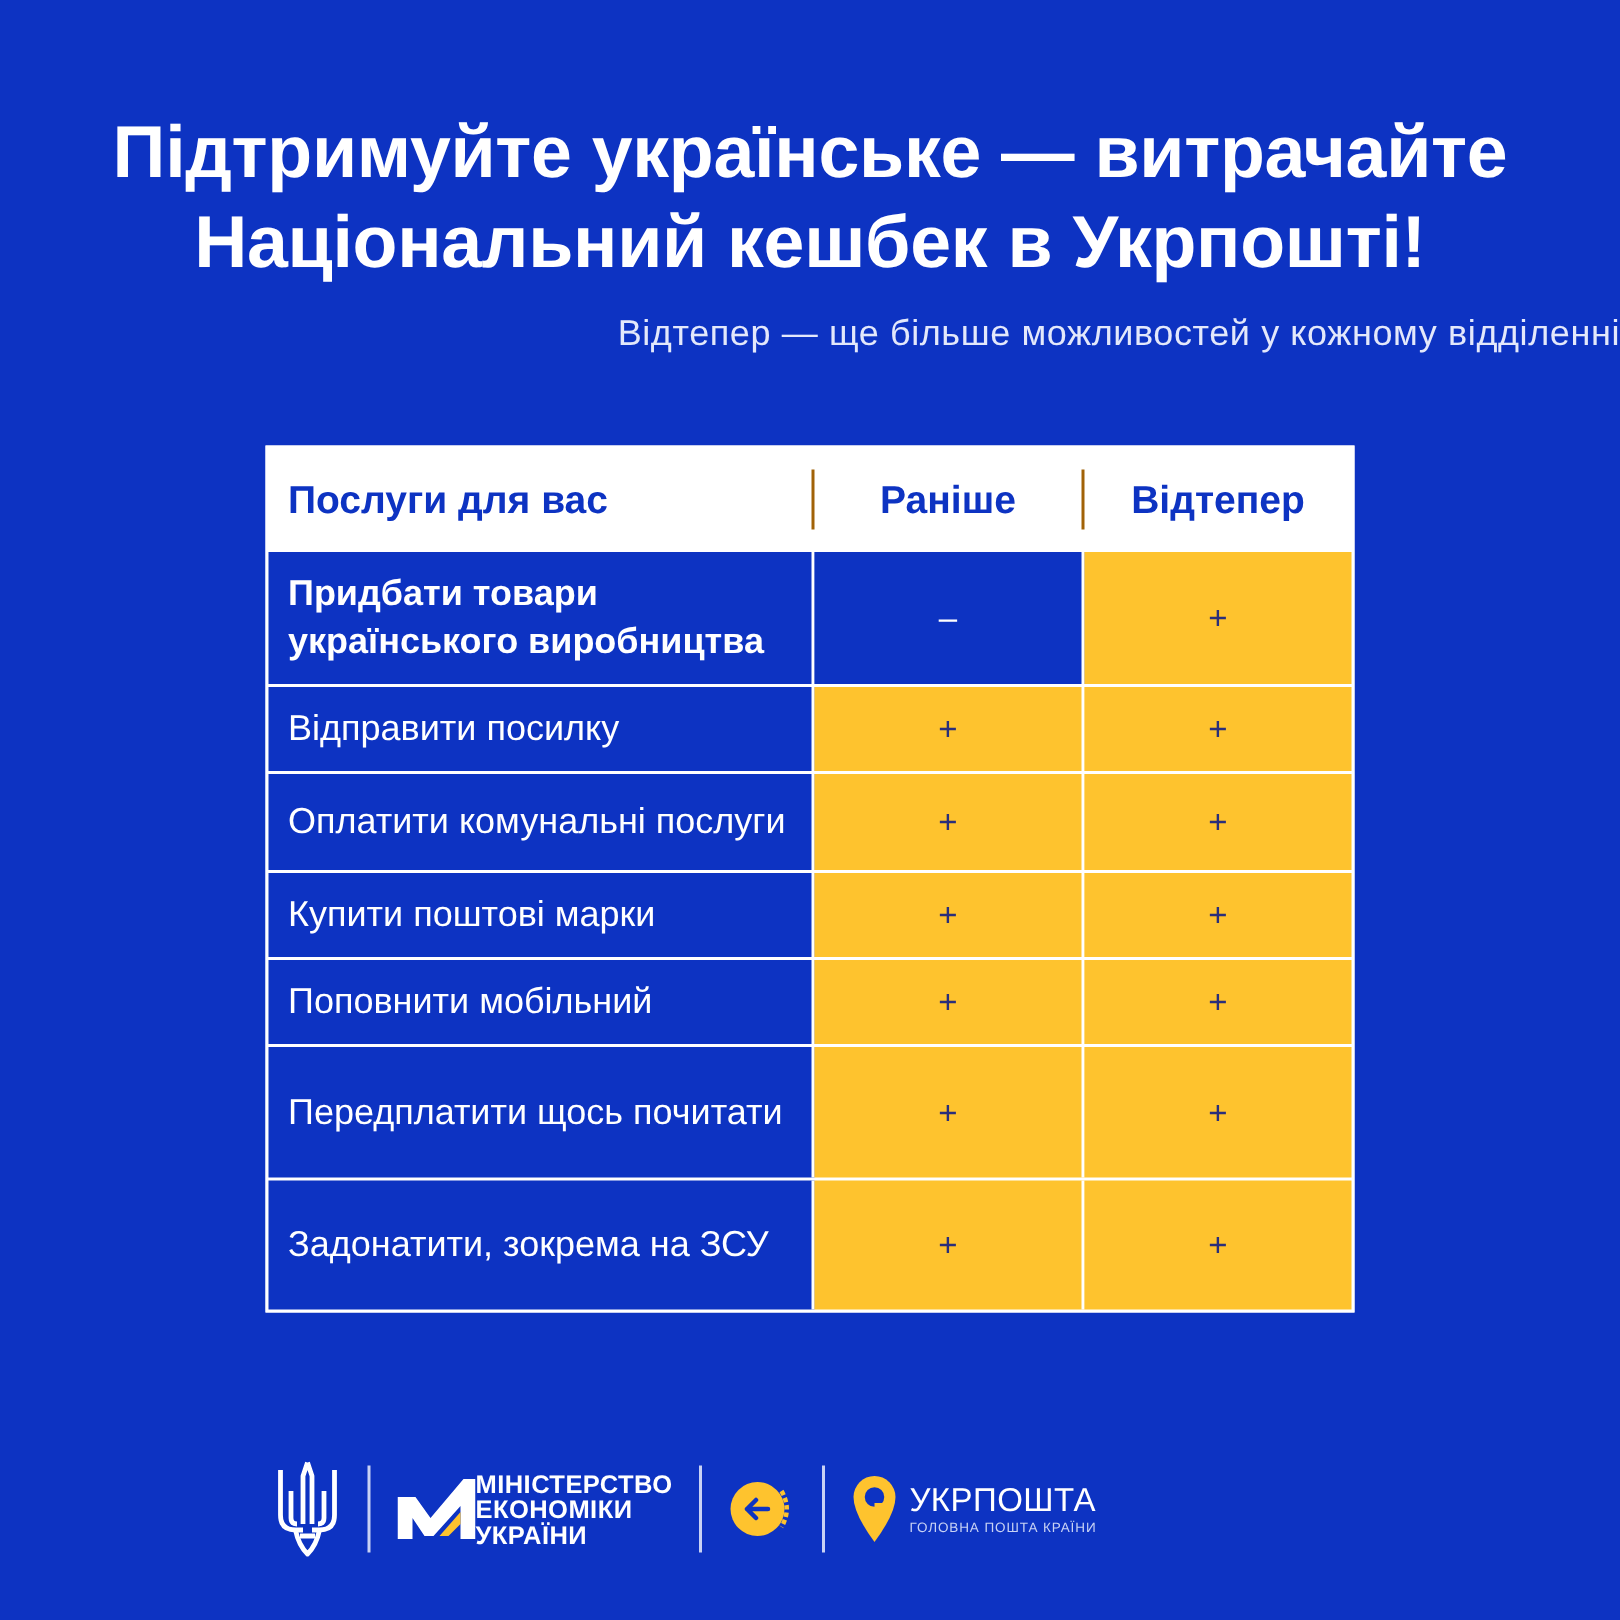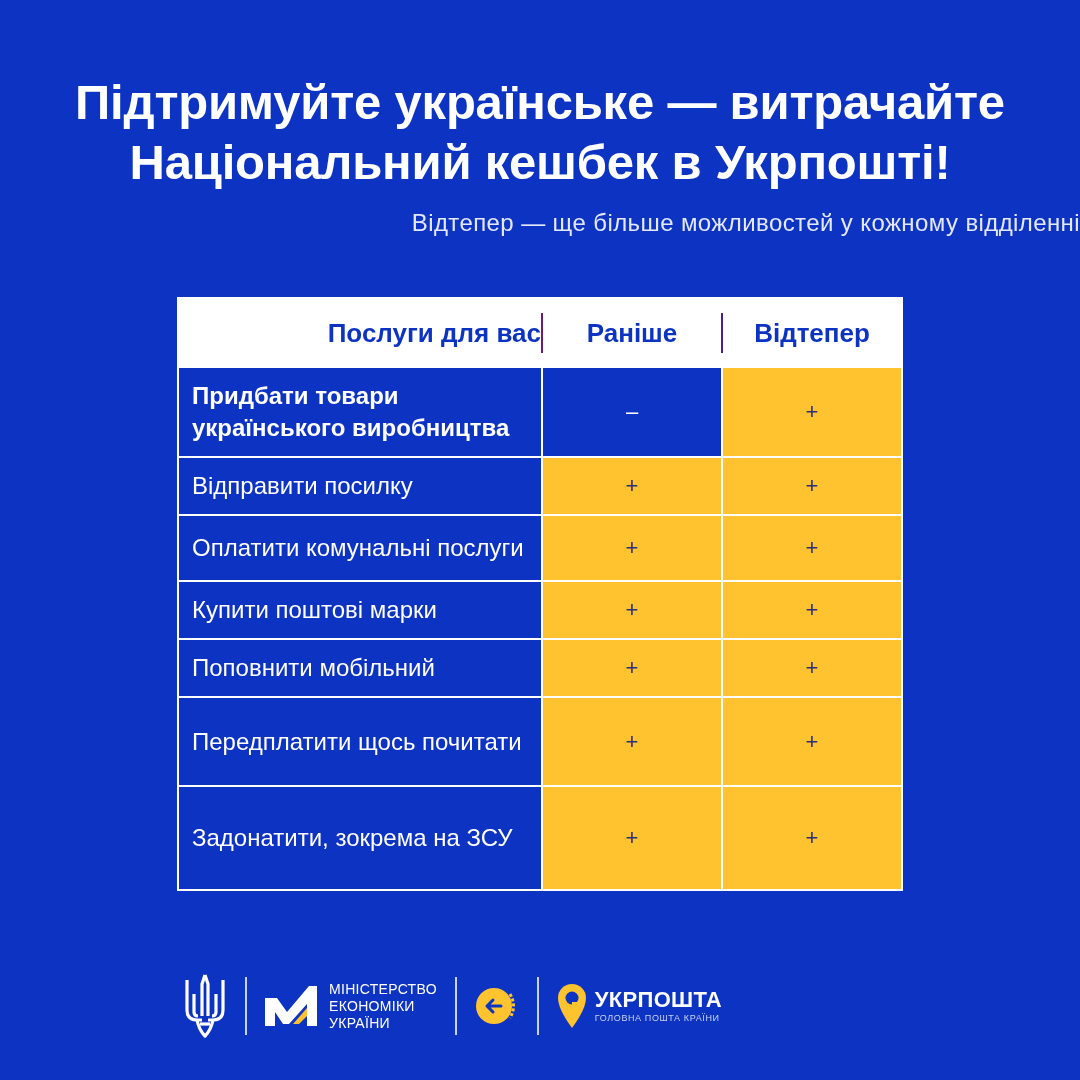--- a/index.html
+++ b/index.html
@@ -21,47 +21,47 @@
     letter-spacing: 0.4px;
   }
   .table {
     position: absolute; left: 177px; top: 297px; width: 726px;
     border: 2px solid #ffffff; background: #ffffff;
   }
   .hdr {
     display: flex; height: 67px; background: #ffffff; align-items: center;
   }
   .hdr .c { color: #0d33c2; font-weight: 700; font-size: 26px; height: 40px; line-height: 40px; }
-  .hdr .c1 { width: 364px; padding-left: 13px; border-right: 2px solid #701a75; text-align: right; }
-  .hdr .c2 { width: 180px; text-align: center; border-right: 2px solid #4c1d95; }
+  .hdr .c1 { width: 364px; padding-left: 13px; border-right: 2px solid #a16207; }
+  .hdr .c2 { width: 180px; text-align: center; border-right: 2px solid #a16207; }
   .hdr .c3 { flex: 1; text-align: center; }
   .row { display: flex; border-top: 2px solid #ffffff; }
   .row .cell { display: flex; align-items: center; }
   .row .c1 {
     width: 364px; background: #0d33c2; color: #fff; font-size: 24px; line-height: 32px;
     padding-left: 13px; padding-right: 10px; border-right: 2px solid #ffffff;
   }
   .row .c1.bold { font-weight: 700; }
   .row .c2, .row .c3 {
     justify-content: center; font-size: 22px; color: #2a2f7a; font-weight: 400;
   }
   .row .c2 { width: 180px; border-right: 2px solid #ffffff; }
   .row .c3 { flex: 1; }
   .yellow { background: #fec32e; }
   .blue { background: #0d33c2; color: #fff !important; }
   .footer {
     position: absolute; left: 183px; top: 966px; height: 80px; width: 720px;
     display: flex; align-items: center;
   }
   .vdiv { width: 2px; height: 58px; background: #c8d2f4; margin: 0 18px; }
-  .logo-text-min { font-size: 14px; font-weight: 400; line-height: 17px; letter-spacing: 0.3px; margin-left: 12px; }
+  .logo-text-min { font-size: 17px; font-weight: 700; line-height: 17px; letter-spacing: 0.3px; margin-left: 0; }
   .cash-text { margin-left: 8px; }
   .cash-small { font-size: 17px; font-weight: 700; line-height: 18px; }
   .cash-big { font-size: 30px; font-weight: 700; line-height: 28px; letter-spacing: 0.5px; }
-  .post-big { font-size: 22px; font-weight: 700; line-height: 24px; letter-spacing: 0.3px; }
+  .post-big { font-size: 22px; font-weight: 400; line-height: 24px; letter-spacing: 0.3px; }
   .post-small { font-size: 9px; line-height: 12px; color: #c8d2f4; letter-spacing: 0.6px; }
 </style>
 </head>
 <body>
 
 <div class="title">
   <div>Підтримуйте українське — витрачайте</div>
   <div>Національний кешбек в Укрпошті!</div>
 </div>
 <div class="subtitle">Відтепер — ще більше можливостей у кожному відділенні</div>
@@ -96,21 +96,21 @@
   <div class="row" style="height:58px">
     <div class="cell c1">Поповнити мобільний</div>
     <div class="cell c2 yellow">+</div>
     <div class="cell c3 yellow">+</div>
   </div>
   <div class="row" style="height:89px">
     <div class="cell c1">Передплатити щось почитати</div>
     <div class="cell c2 yellow">+</div>
     <div class="cell c3 yellow">+</div>
   </div>
-  <div class="row" style="height:104px">
+  <div class="row" style="height:88px">
     <div class="cell c1">Задонатити, зокрема на ЗСУ</div>
     <div class="cell c2 yellow">+</div>
     <div class="cell c3 yellow">+</div>
   </div>
 </div>
 
 <div class="footer">
   <span style="display:inline-block;width:44px;height:68px;">
     <svg width="44" height="68" viewBox="0 0 44 68" fill="none" stroke="#ffffff" stroke-width="3.2" stroke-linejoin="round">
       <path d="M22 3 L19 12 L19 44 M22 3 L25 12 L25 44"></path>

